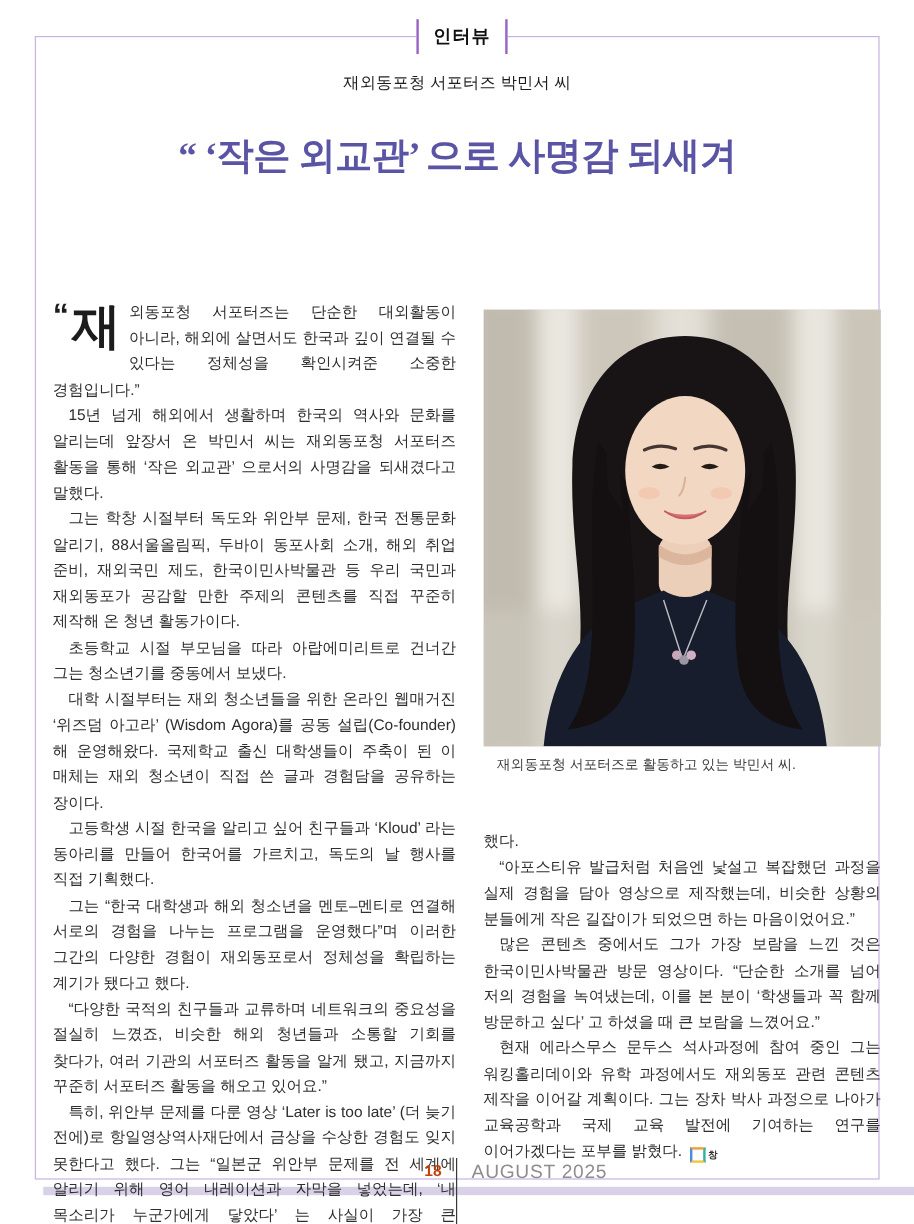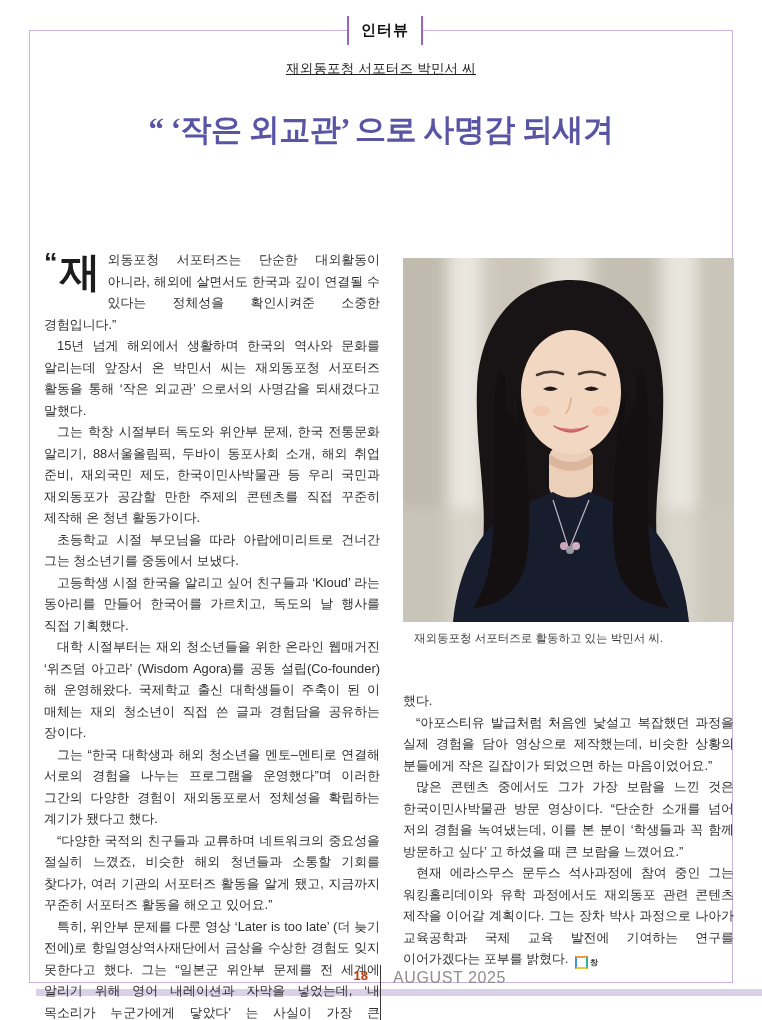--- a/index.html
+++ b/index.html
@@ -17,21 +17,21 @@
   }
   
   .badge{
     position:absolute;top:16px;left:347px;height:29px;display:flex;align-items:center;
     background:#fff;z-index:3;
   }
   .badge .bar{width:2px;height:29px;background:#9a63c6;}
   .badge .label{font-size:15px;font-weight:bold;color:#101010;padding:0 12px;letter-spacing:1px;white-space:nowrap;}
   .subtitle{
     position:absolute;top:60px;left:0;right:0;text-align:center;
-    font-size:13.5px;color:#1d1d1d;letter-spacing:0.2px;text-decoration:underline;
+    font-size:13.5px;color:#1d1d1d;letter-spacing:0.2px;
   }
   .headline{
     position:absolute;top:106px;left:0;right:0;text-align:center;
     font-family:"Liberation Serif","DejaVu Serif",serif;font-weight:700;
     color:#5a54a5;font-size:31px;line-height:47px;letter-spacing:-0.5px;
   }
   
   .col-left{position:absolute;left:44px;top:249px;width:336px;}
   .col-right{position:absolute;left:403px;top:258px;width:331px;}
   .body-text p{
@@ -85,22 +85,22 @@
     <p class="para">
       <span class="dropcap">
         <span class="dc-quote">“</span>
         <span class="dc-char">재</span>
       </span>
       <span>외동포청 서포터즈는 단순한 대외활동이 아니라, 해외에 살면서도 한국과 깊이 연결될 수 있다는 정체성을 확인시켜준 소중한 경험입니다.”</span>
     </p>
     <p class="indent">15년 넘게 해외에서 생활하며 한국의 역사와 문화를 알리는데 앞장서 온 박민서 씨는 재외동포청 서포터즈 활동을 통해 ‘작은 외교관’ 으로서의 사명감을 되새겼다고 말했다.</p>
     <p class="indent">그는 학창 시절부터 독도와 위안부 문제, 한국 전통문화 알리기, 88서울올림픽, 두바이 동포사회 소개, 해외 취업 준비, 재외국민 제도, 한국이민사박물관 등 우리 국민과 재외동포가 공감할 만한 주제의 콘텐츠를 직접 꾸준히 제작해 온 청년 활동가이다.</p>
     <p class="indent">초등학교 시절 부모님을 따라 아랍에미리트로 건너간 그는 청소년기를 중동에서 보냈다.</p>
+    <p class="indent">대학 시절부터는 재외 청소년들을 위한 온라인 웹매거진 ‘위즈덤 아고라’ (Wisdom Agora)를 공동 설립(Co-founder)해 운영해왔다. 국제학교 출신 대학생들이 주축이 된 이 매체는 재외 청소년이 직접 쓴 글과 경험담을 공유하는 장이다.</p>
     <p class="indent">고등학생 시절 한국을 알리고 싶어 친구들과 ‘Kloud’ 라는 동아리를 만들어 한국어를 가르치고, 독도의 날 행사를 직접 기획했다.</p>
-    <p class="indent">대학 시절부터는 재외 청소년들을 위한 온라인 웹매거진 ‘위즈덤 아고라’ (Wisdom Agora)를 공동 설립(Co-founder)해 운영해왔다. 국제학교 출신 대학생들이 주축이 된 이 매체는 재외 청소년이 직접 쓴 글과 경험담을 공유하는 장이다.</p>
     <p class="indent">그는 “한국 대학생과 해외 청소년을 멘토–멘티로 연결해 서로의 경험을 나누는 프로그램을 운영했다”며 이러한 그간의 다양한 경험이 재외동포로서 정체성을 확립하는 계기가 됐다고 했다.</p>
     <p class="indent">“다양한 국적의 친구들과 교류하며 네트워크의 중요성을 절실히 느꼈죠, 비슷한 해외 청년들과 소통할 기회를 찾다가, 여러 기관의 서포터즈 활동을 알게 됐고, 지금까지 꾸준히 서포터즈 활동을 해오고 있어요.”</p>
     <p class="indent">특히, 위안부 문제를 다룬 영상 ‘Later is too late’ (더 늦기 전에)로 항일영상역사재단에서 금상을 수상한 경험도 잊지 못한다고 했다. 그는 “일본군 위안부 문제를 전 세계에 알리기 위해 영어 내레이션과 자막을 넣었는데, ‘내 목소리가 누군가에게 닿았다’ 는 사실이 가장 큰 성취였다”고 말했다.</p>
 
   </div>
 
   <div class="col-right">
     <div class="photo">
       <svg width="331" height="364" viewBox="0 0 331 364">
         <defs>

